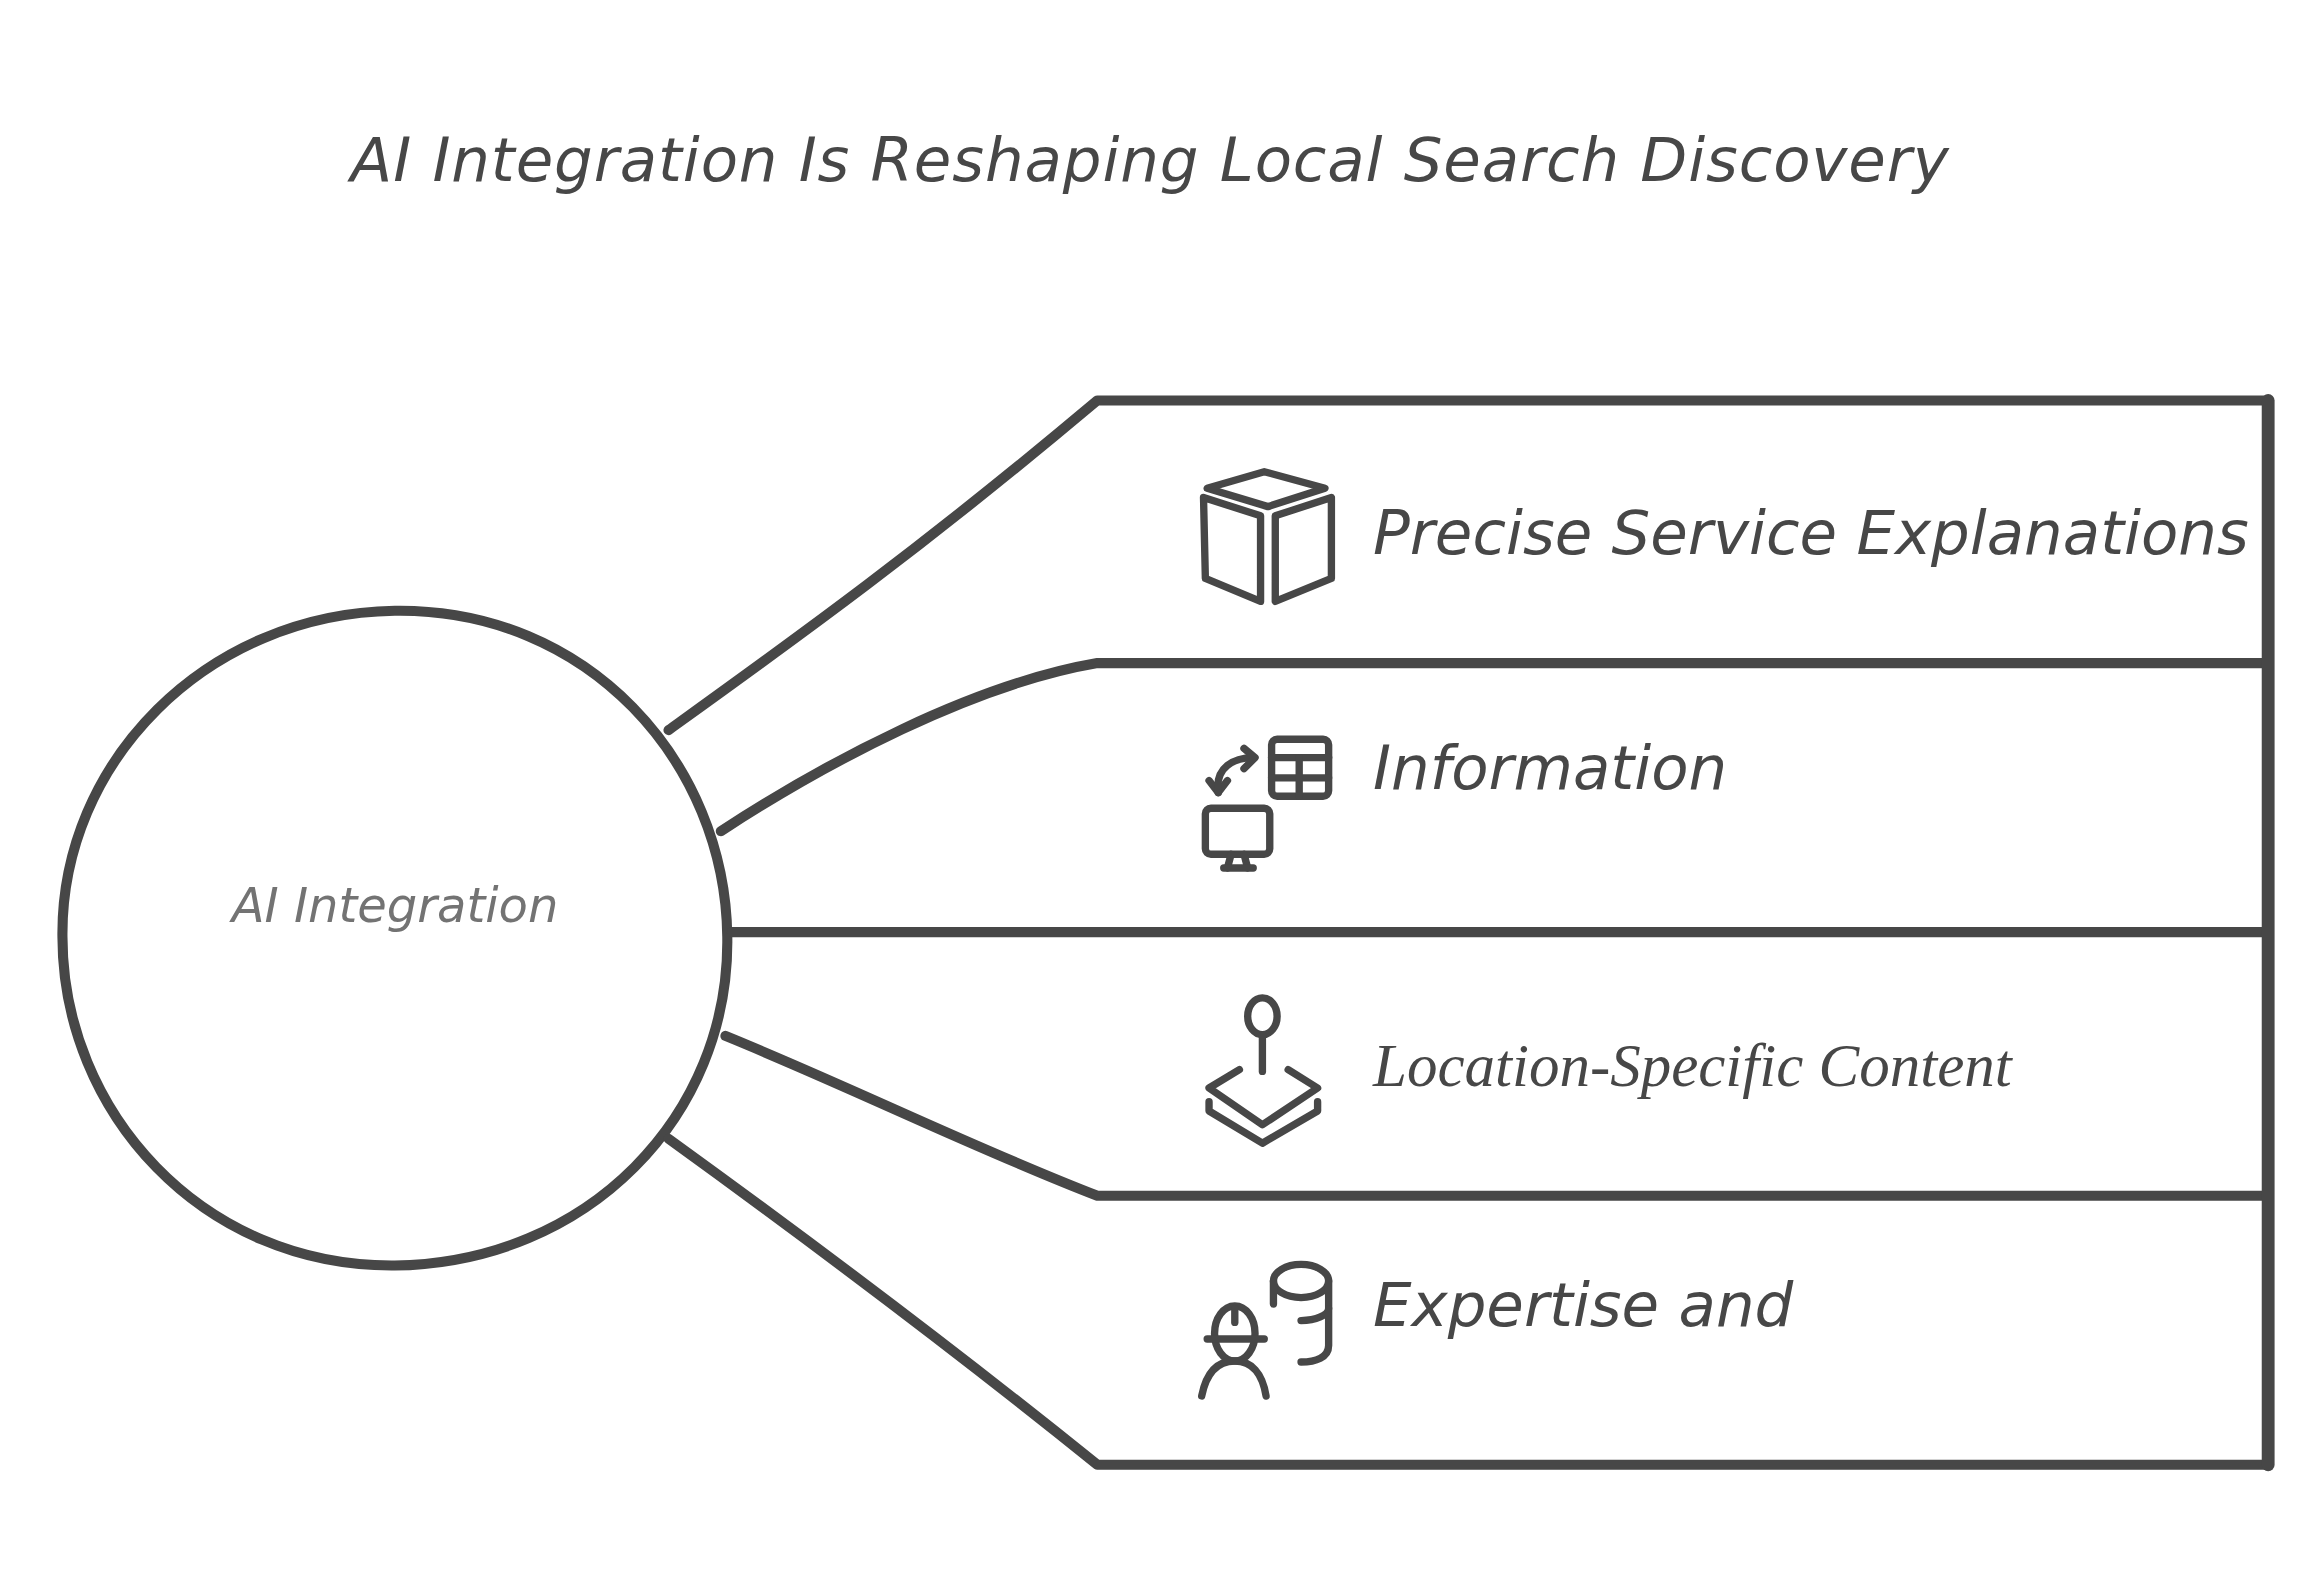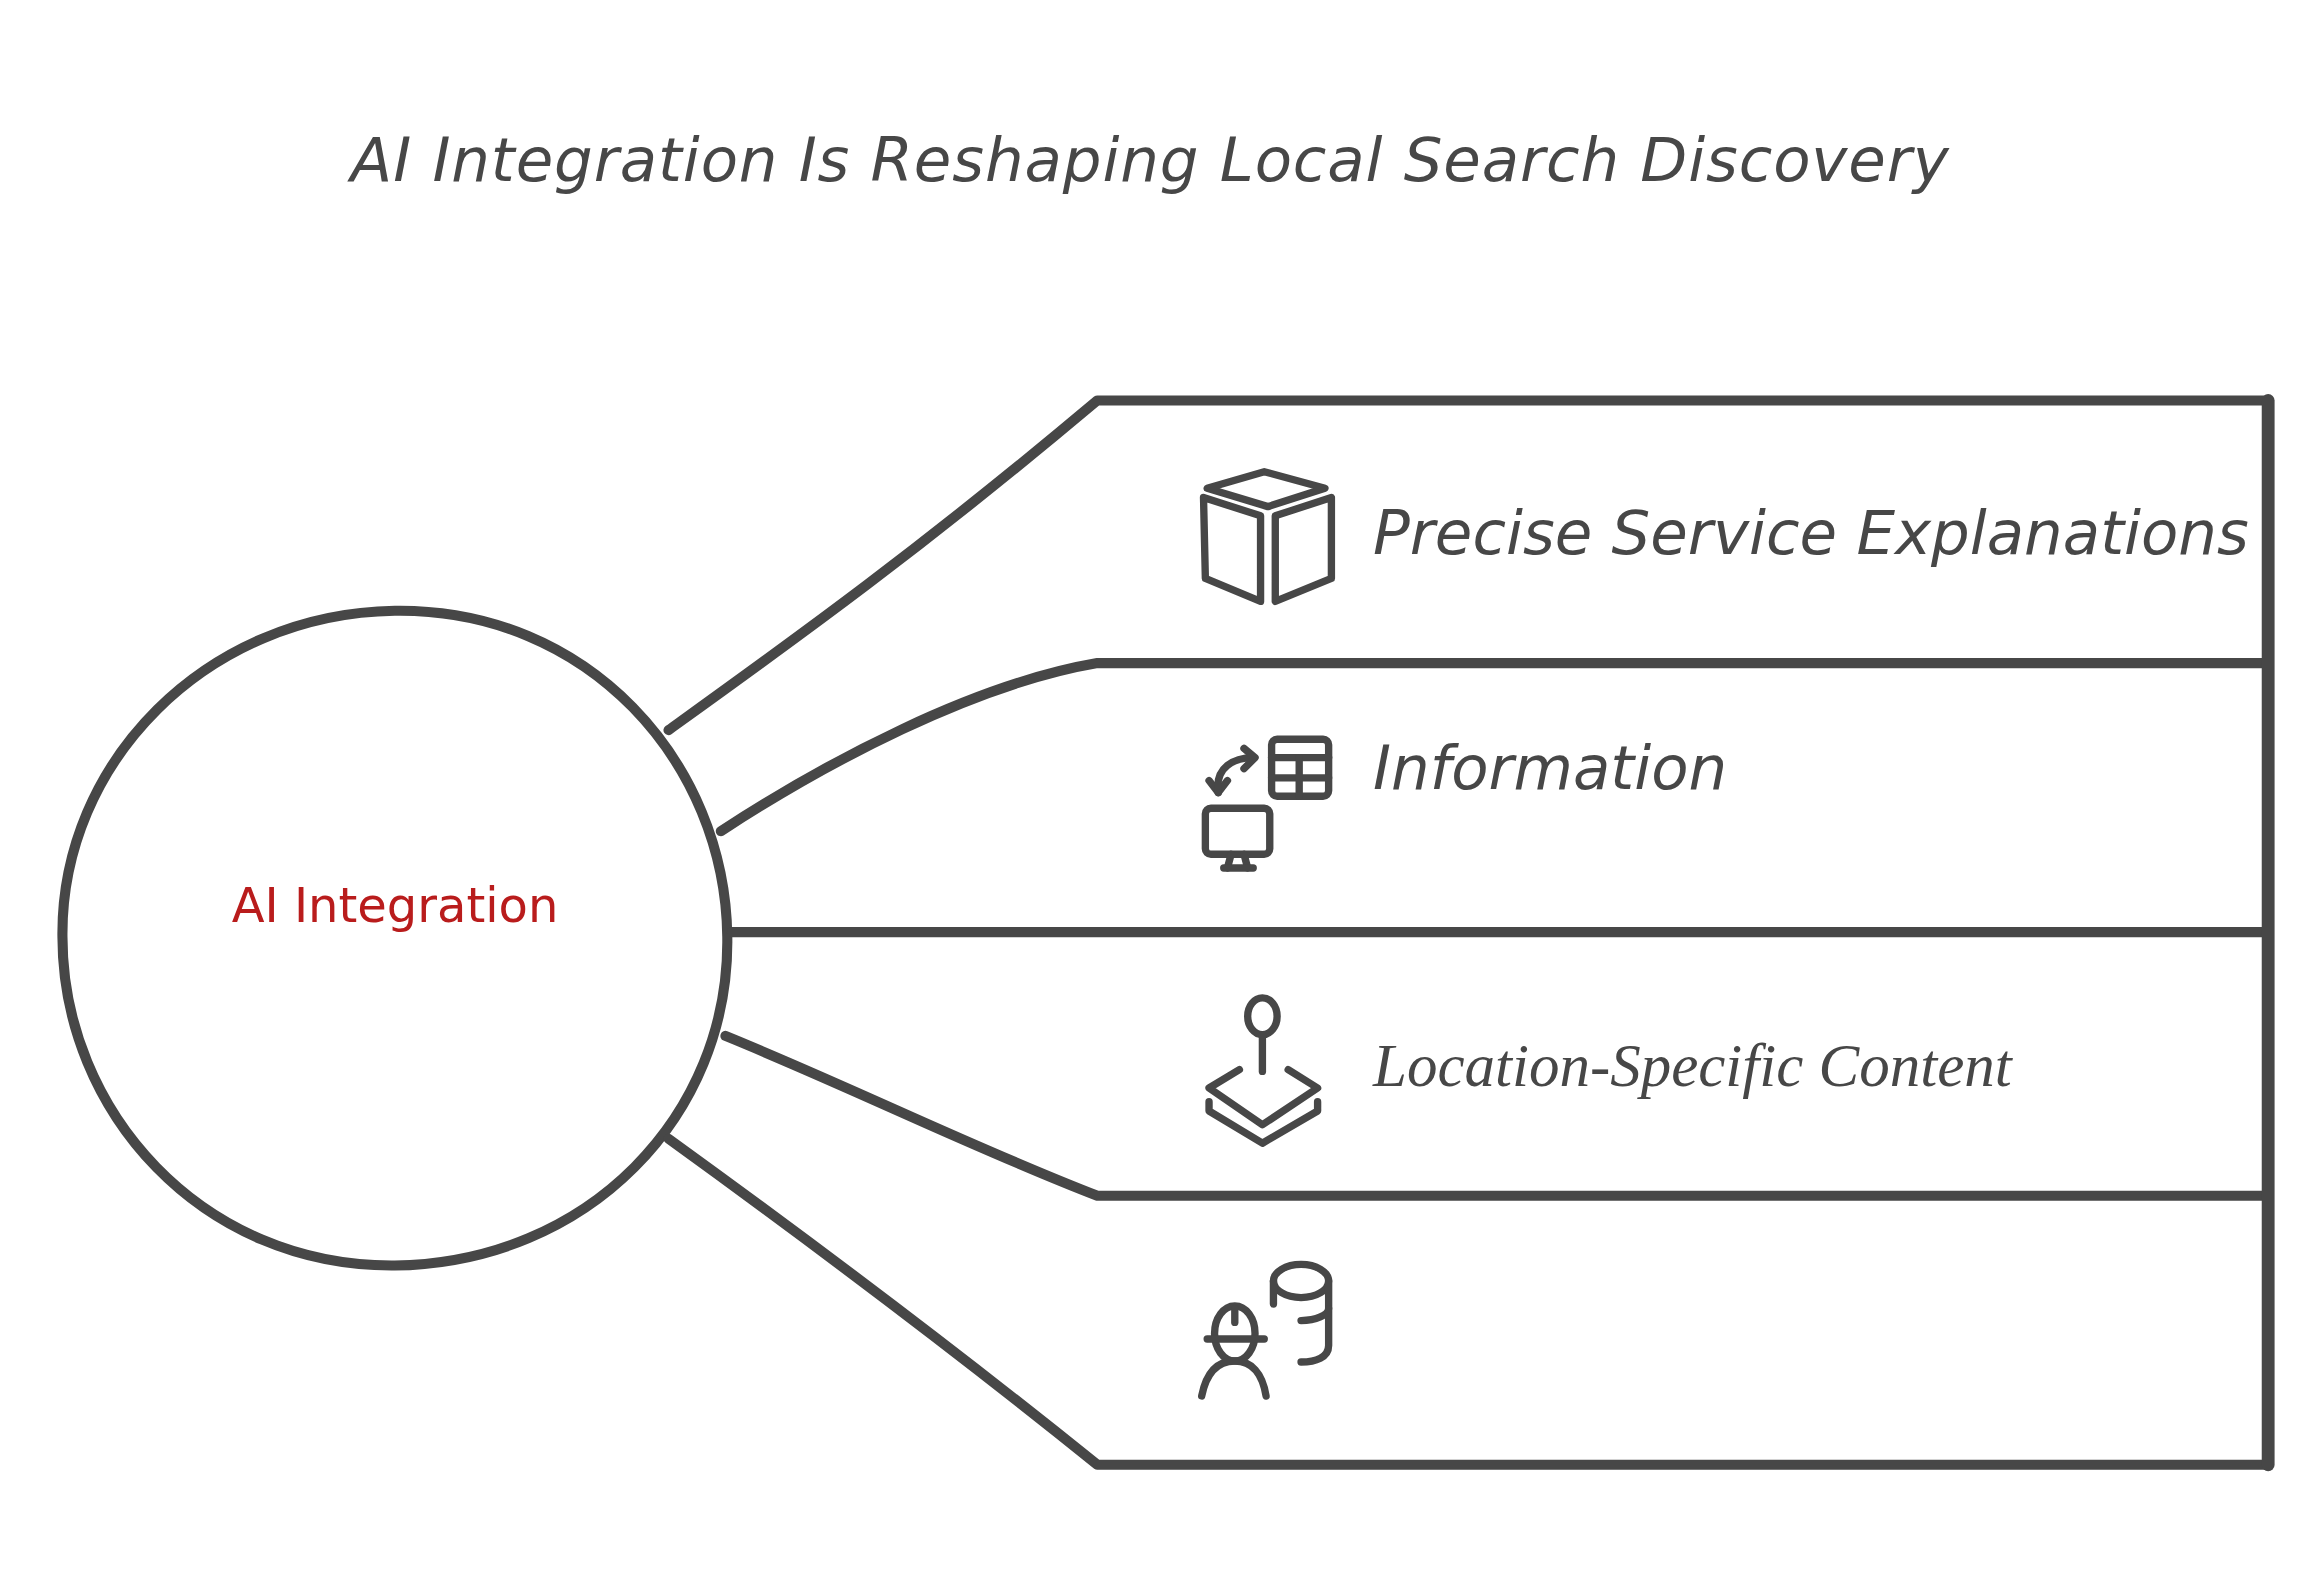--- a/index.html
+++ b/index.html
@@ -3,21 +3,21 @@
   <meta charset="utf-8">
   <style>
     html, body { margin: 0; padding: 0; background: #ffffff; }
     body { width: 2315px; height: 1587px; position: relative; overflow: hidden;
            font-family: "DejaVu Sans", sans-serif; color: #474747; }
     #canvas { position: absolute; left: 0; top: 0; }
     .title { position: absolute; left: 0; width: 2315px; top: 124px; text-align: center;
              font-family: "DejaVu Sans", sans-serif; font-size: 61px; color: #474747;
              letter-spacing: 0.9px; font-style: italic; transform: translateX(-7.3px); }
     .hub-label { position: absolute; left: 101px; width: 588px; top: 872px; text-align: center;
-                 font-size: 48px; line-height: 66px; color: #b91c1c; }
+                 font-size: 48px; line-height: 66px; color: #737373; font-style: italic; }
     .item-label { position: absolute; left: 1373px; font-size: 61px; line-height: 66px;
                   color: #474747; font-style: italic; white-space: nowrap; }
     .icon { position: absolute; }
     .icon svg { overflow: visible; }
   </style>
 </head>
 <body>
 
 <svg id="canvas" width="2315" height="1587" viewBox="0 0 2521 1728">
   <g fill="none" stroke="#474747" stroke-width="11" stroke-linecap="round" stroke-linejoin="round">
@@ -90,14 +90,15 @@
     <line x1="10" y1="88" x2="72" y2="88"></line>
     <line x1="40" y1="55" x2="40" y2="70"></line>
     <path d="M4,150 C10,120 25,112 40,112 C58,112 70,125 74,150"></path>
     <ellipse cx="112" cy="25" rx="30" ry="18"></ellipse>
     <path d="M82,25 L82,50"></path>
     <path d="M142,25 L142,95 C142,108 128,113 112,113"></path>
     <path d="M112,68 C128,68 142,62 142,55"></path>
   </svg>
 </div>
 <div class="item-label" style="top:1272px;">
+  <div>Expertise and</div>
 </div>
 
 
 </body></html>

